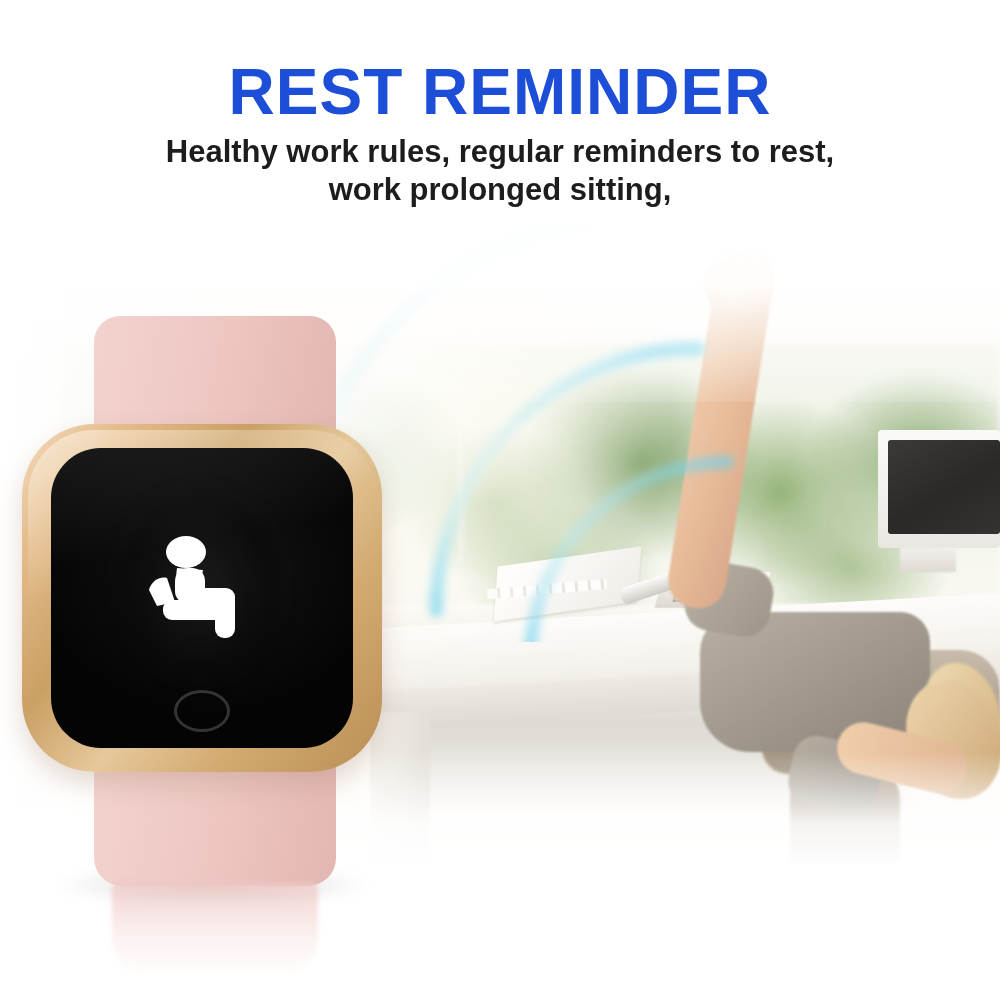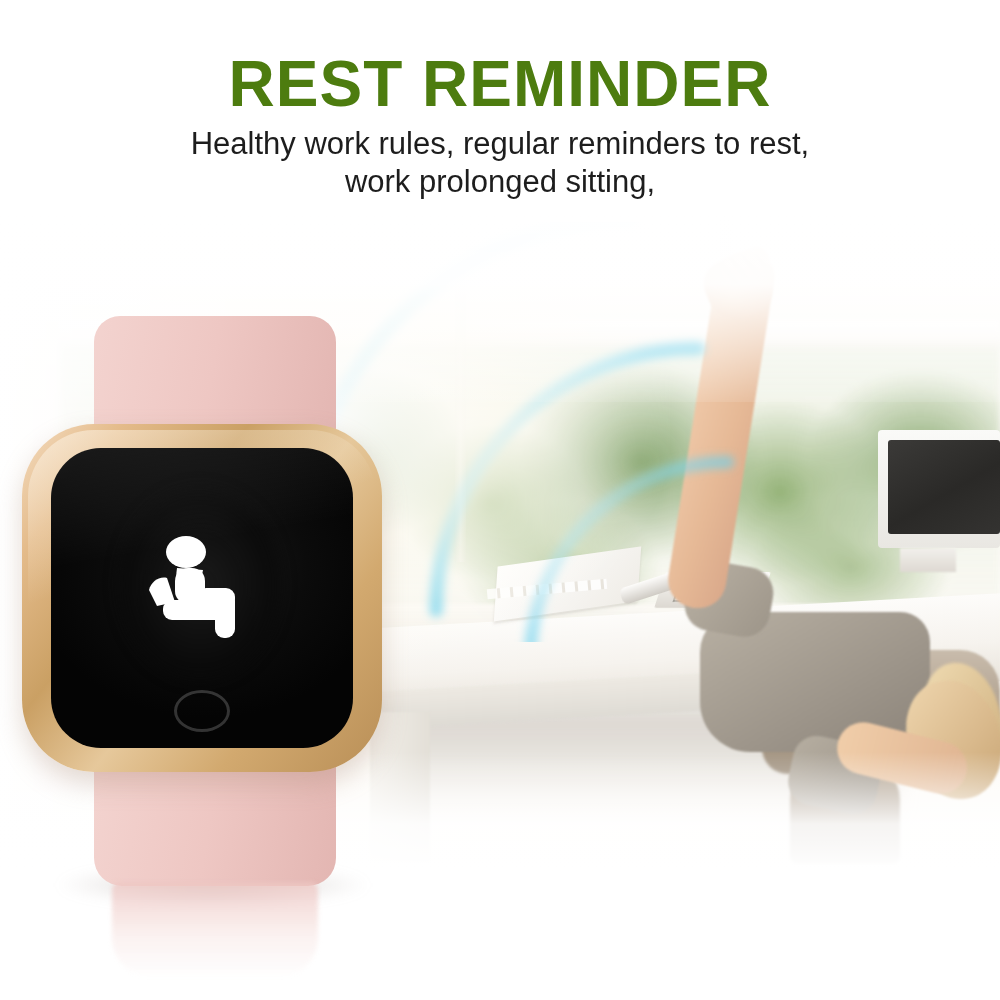--- a/index.html
+++ b/index.html
@@ -23,35 +23,35 @@
     position: absolute;
     left: 0;
     top: 52px;
     width: 1000px;
     text-align: center;
   }
   .title {
     font-size: 64px;
     font-weight: bold;
     letter-spacing: 1px;
-    color: #4d7c0f;
+    color: #1d4ed8;
     line-height: 1.02;
-    margin: 0;
+    margin: 8px;
     font-family: "Liberation Sans", sans-serif;
   }
   .subtitle {
     margin: 8px auto 0 auto;
     width: 820px;
     font-size: 31px;
     line-height: 1.22;
     color: #1d1d1d;
     font-weight: normal;
     font-family: "Liberation Sans", sans-serif;
   }
-  .subtitle .line { display: block; }
+  .subtitle .line { display: block; font-weight: bold; }
 
   
   .scene {
     position: absolute;
     left: 0;
     top: 212px;
     width: 1000px;
     height: 660px;
     overflow: hidden;
   }

